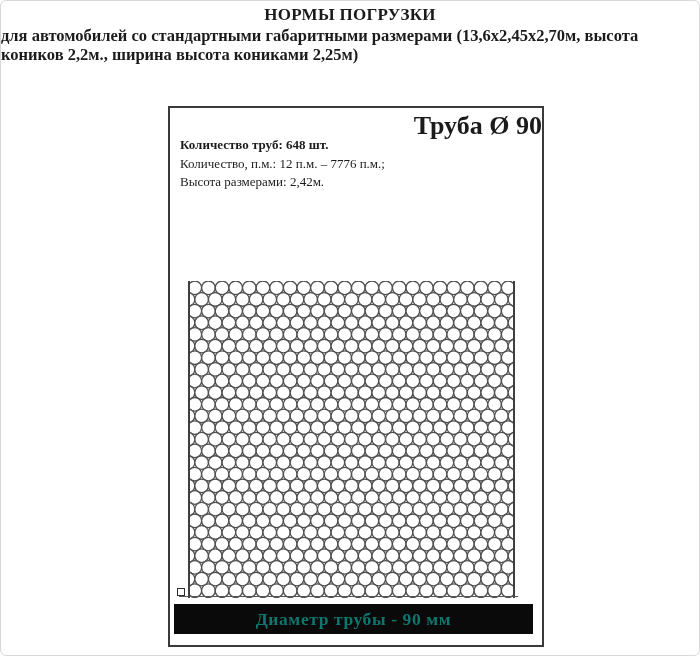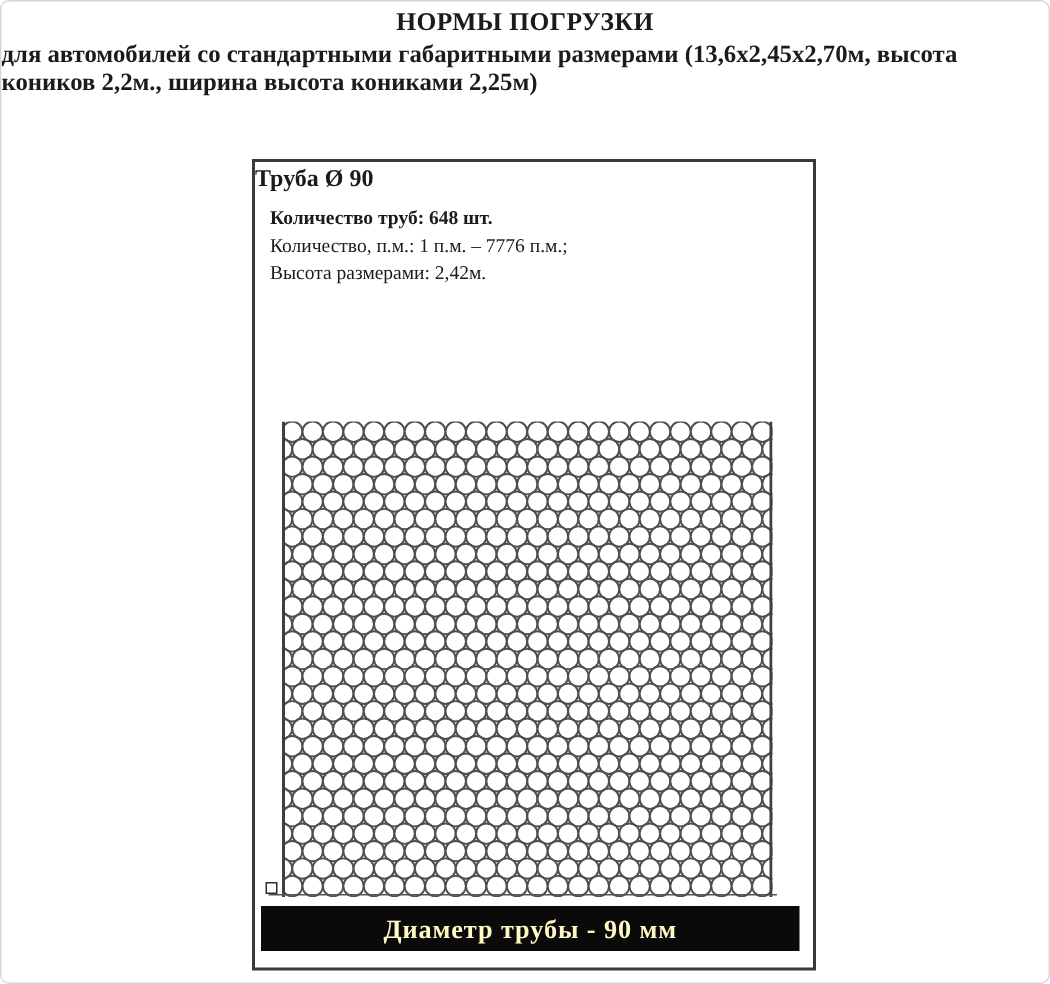--- a/index.html
+++ b/index.html
@@ -16,21 +16,21 @@
   .doc-subtitle {
     position:absolute; top:25px; left:0; right:0;
     font-size:16.5px; font-weight:bold; line-height:19px;
   }
   .card {
     position:absolute; left:167px; top:105px; width:376px; height:541px;
     box-sizing:border-box; border:2px solid #3a3a3a; background:#ffffff;
   }
   .card-title {
     position:absolute; top:3px; left:0; right:0;
-    text-align:left; font-size:16px; font-weight:bold;
+    text-align:right; font-size:26px; font-weight:bold;
   }
   .specs {
     position:absolute; top:28px; left:10px; right:4px;
     font-size:13px; line-height:18.5px;
   }
   .spec-line.bold { font-weight:bold; }
   .spec-line.indent { padding-left:138px; }
   .pipe-diagram {
     position:absolute; left:18px; top:173px; width:327px; height:317px;
   }
@@ -40,21 +40,21 @@
   .base-line {
     position:absolute; left:9px; top:488px; width:339px; height:0;
     border-top:1.4px solid #555555;
   }
   .handle {
     position:absolute; left:7px; top:480px; width:8px; height:8px;
     box-sizing:border-box; border:1.5px solid #2e2e2e; background:#ffffff;
   }
   .banner {
     position:absolute; left:4px; top:496px; width:359px; height:30px;
-    background:#0a0a0a; color:#fef9c3; text-align:center;
+    background:#0a0a0a; color:#0f766e; text-align:center;
     font-weight:bold; font-size:17.5px; line-height:30px; letter-spacing:0.6px;
   }
 </style>
 </head>
 <body>
 
 <div class="page">
 
   <div class="doc-title">НОРМЫ ПОГРУЗКИ</div>
 
@@ -62,21 +62,21 @@
     <div>для автомобилей со стандартными габаритными размерами (13,6х2,45х2,70м, высота</div>
     <div>коников 2,2м., ширина высота кониками 2,25м)</div>
   </div>
 
   <div class="card">
 
     <div class="card-title">Труба Ø 90</div>
 
     <div class="specs">
       <div class="spec-line bold">Количество труб: 648 шт.</div>
-      <div class="spec-line">Количество, п.м.: 1 п.м. – 7776 п.м.;</div>
+      <div class="spec-line">Количество, п.м.: 12 п.м. – 7776 п.м.;</div>
       <div class="spec-line">Высота размерами: 2,42м.</div>
     </div>
 
     <div class="pipe-diagram">
       <svg id="pipe-grid" width="327" height="317" viewBox="0 0 327 317">
           <circle cx="6.81" cy="6.81" r="6.81"></circle>
           <circle cx="20.44" cy="6.81" r="6.81"></circle>
           <circle cx="34.06" cy="6.81" r="6.81"></circle>
           <circle cx="47.69" cy="6.81" r="6.81"></circle>
           <circle cx="61.31" cy="6.81" r="6.81"></circle>

